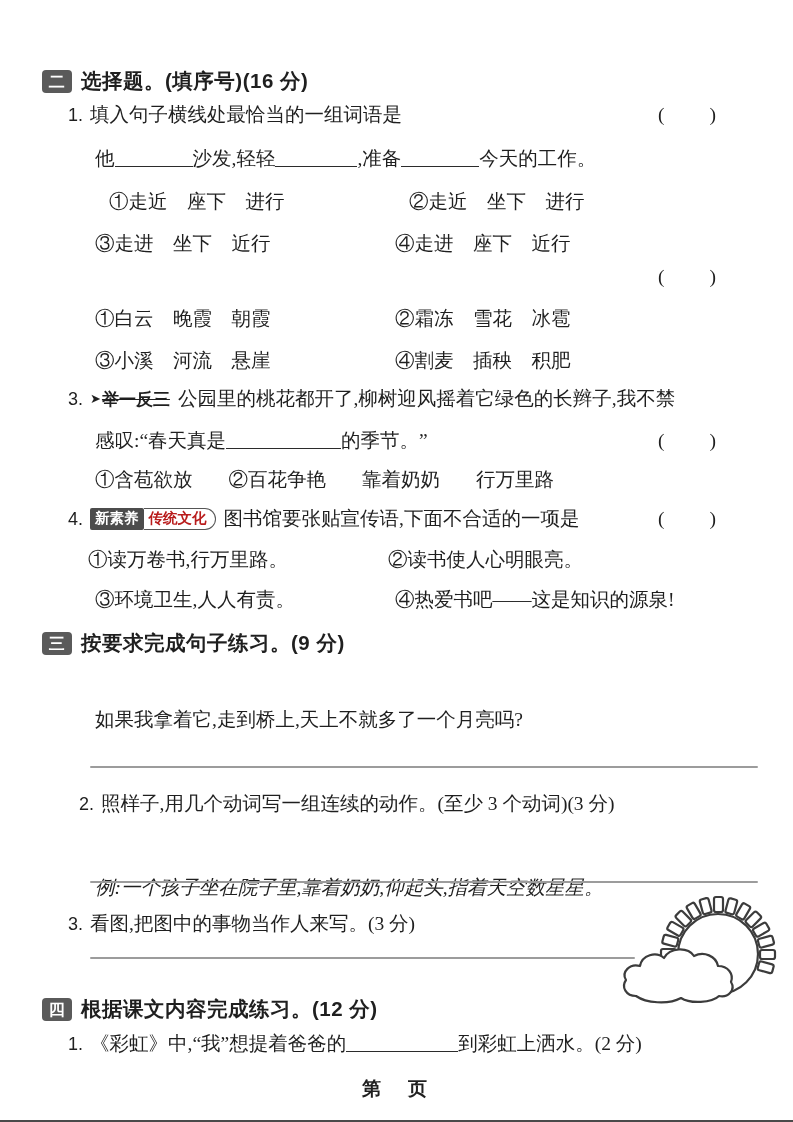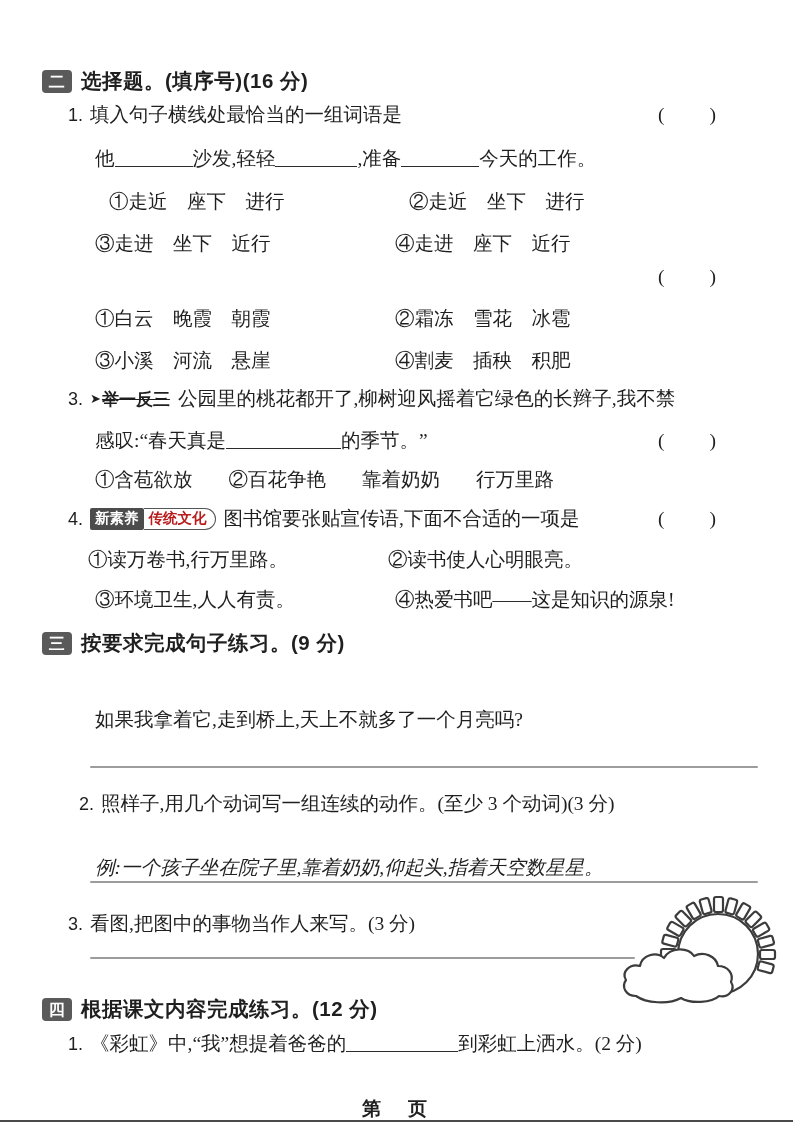--- a/index.html
+++ b/index.html
@@ -35,21 +35,21 @@
     padding:1px 5px 2px;border-radius:2px;vertical-align:2px;
     font-family:"Liberation Sans","DejaVu Sans",sans-serif;
   }
   .tag-outline{
     display:inline-block;border:1.5px solid #555;border-left:none;color:#b91c1c;
     font-size:14.5px;font-weight:bold;padding:0 8px 1px 5px;
     border-radius:0 12px 12px 0;vertical-align:2px;margin-right:8px;
     font-family:"Liberation Sans","DejaVu Sans",sans-serif;
   }
   .example{font-style:italic;}
-  .footer{width:100%;text-align:center;font-family:"Liberation Sans","DejaVu Sans",sans-serif;font-weight:bold;font-size:19px;letter-spacing:4px;margin-top:20px;}
+  .footer{width:100%;text-align:center;font-family:"Liberation Sans","DejaVu Sans",sans-serif;font-weight:bold;font-size:19px;letter-spacing:4px;}
   .page-edge{position:absolute;left:0;bottom:0;width:100%;height:2px;background:#4a4a4a;}
 </style>
 </head>
 <body>
 
 <div class="page">
 
   <div class="abs sec-header" style="top:60px;left:42px;">
     <span class="sec-badge">二</span><span>选择题。(填序号)(16 分)</span>
   </div>
@@ -107,21 +107,21 @@
     <span class="sec-badge">三</span><span>按要求完成句子练习。(9 分)</span>
   </div>
 
   <div class="abs" style="top:706px;left:95px;">如果我拿着它,走到桥上,天上不就多了一个月亮吗?</div>
 
   <div class="ansline" style="top:766px;left:90px;width:668px;"></div>
 
   <div class="abs" style="top:790px;left:68px;margin-left:11px;">
     <span class="qnum">2.</span><span>照样子,用几个动词写一组连续的动作。(至少 3 个动词)(3 分)</span>
   </div>
-  <div class="abs example" style="top:854px;left:95px;">例:一个孩子坐在院子里,靠着奶奶,仰起头,指着天空数星星。</div>
+  <div class="abs example" style="top:874px;left:95px;">例:一个孩子坐在院子里,靠着奶奶,仰起头,指着天空数星星。</div>
 
   <div class="ansline" style="top:881px;left:90px;width:668px;"></div>
 
   <div class="abs" style="top:910px;left:68px;">
     <span class="qnum">3.</span><span>看图,把图中的事物当作人来写。(3 分)</span>
   </div>
 
   <div class="abs" style="top:892px;left:618px;">
     <svg width="170" height="120" viewBox="0 0 170 120">
       <g stroke="#3c3c3c" stroke-width="2.2" fill="#ffffff" stroke-linejoin="round">

